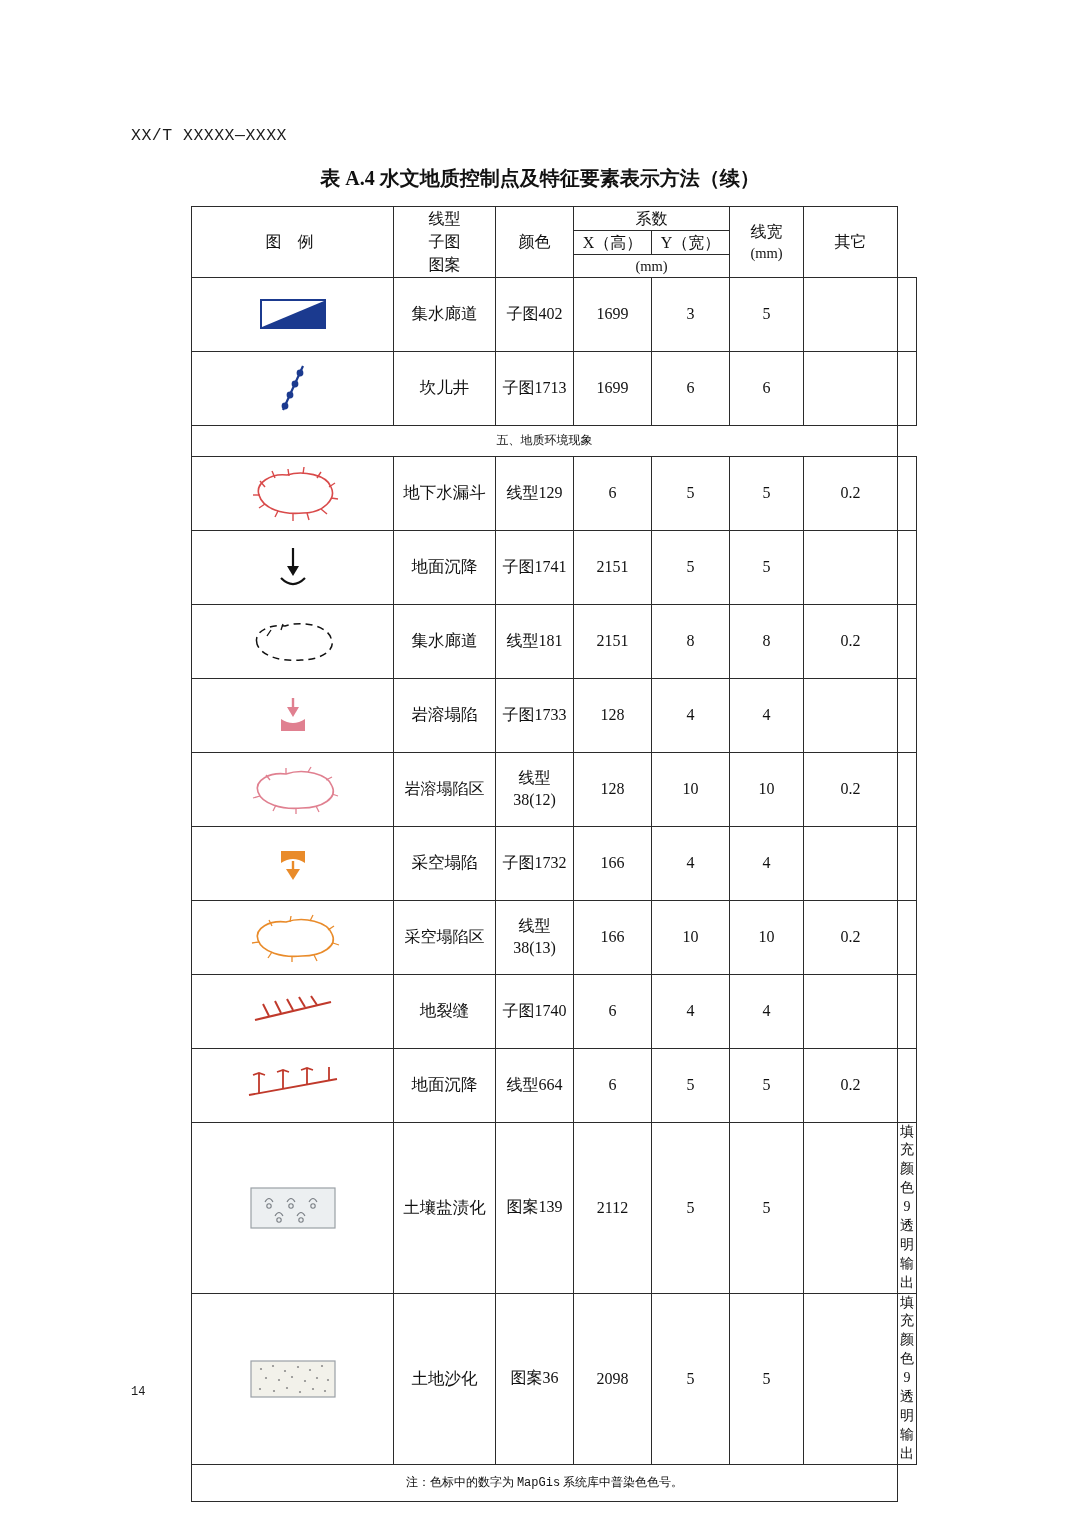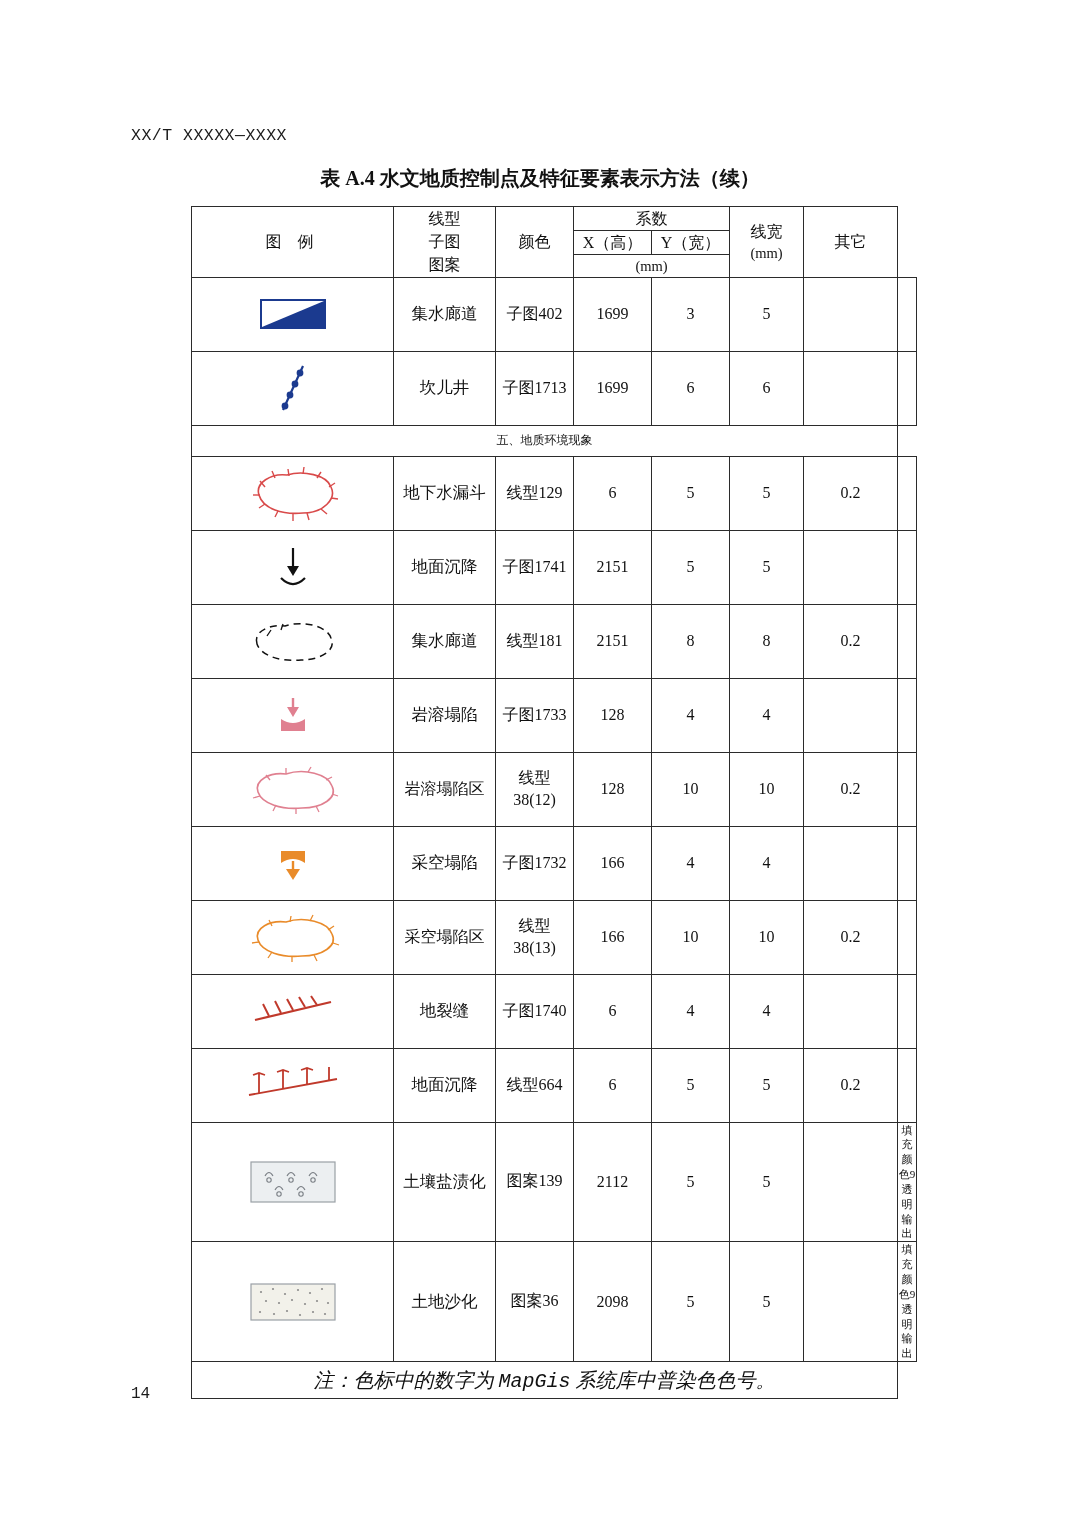--- a/index.html
+++ b/index.html
@@ -78,48 +78,47 @@
   .name-cell { font-size: 16.5px; margin-top: 24px; }
   .section-row td {
     text-align: left;
     padding: 8px 0 8px 14px;
     font-size: 12px;
     height: 30px;
   }
   .note-row td {
     text-align: left;
     padding: 10px 0 10px 48px;
-    font-size: 20px;
+    font-size: 12px;
     height: 36px;
-    font-style: italic;
   }
   .note-row .mono {
     font-family: "Liberation Mono", "DejaVu Sans Mono", monospace;
   }
   .small-line { font-size: 14.5px; }
   .two-line { line-height: 1.35; }
   .legend-cell {
     height: 73px;
   }
   .legend-box {
     width: 100%;
     height: 73px;
     display: flex;
     align-items: center;
     justify-content: center;
   }
   .other-cell {
-    font-size: 11px;
+    font-size: 14px;
     line-height: 1.35;
   }
   .page-number {
     position: absolute;
     left: 131px;
     top: 1385px;
-    font-size: 16px;
+    font-size: 12px;
     font-family: "Liberation Mono", "DejaVu Sans Mono", monospace;
     color: #1a1a1a;
   }
   svg { display: block; }
 </style>
 </head>
 <body>
 
 <div class="page">
 

